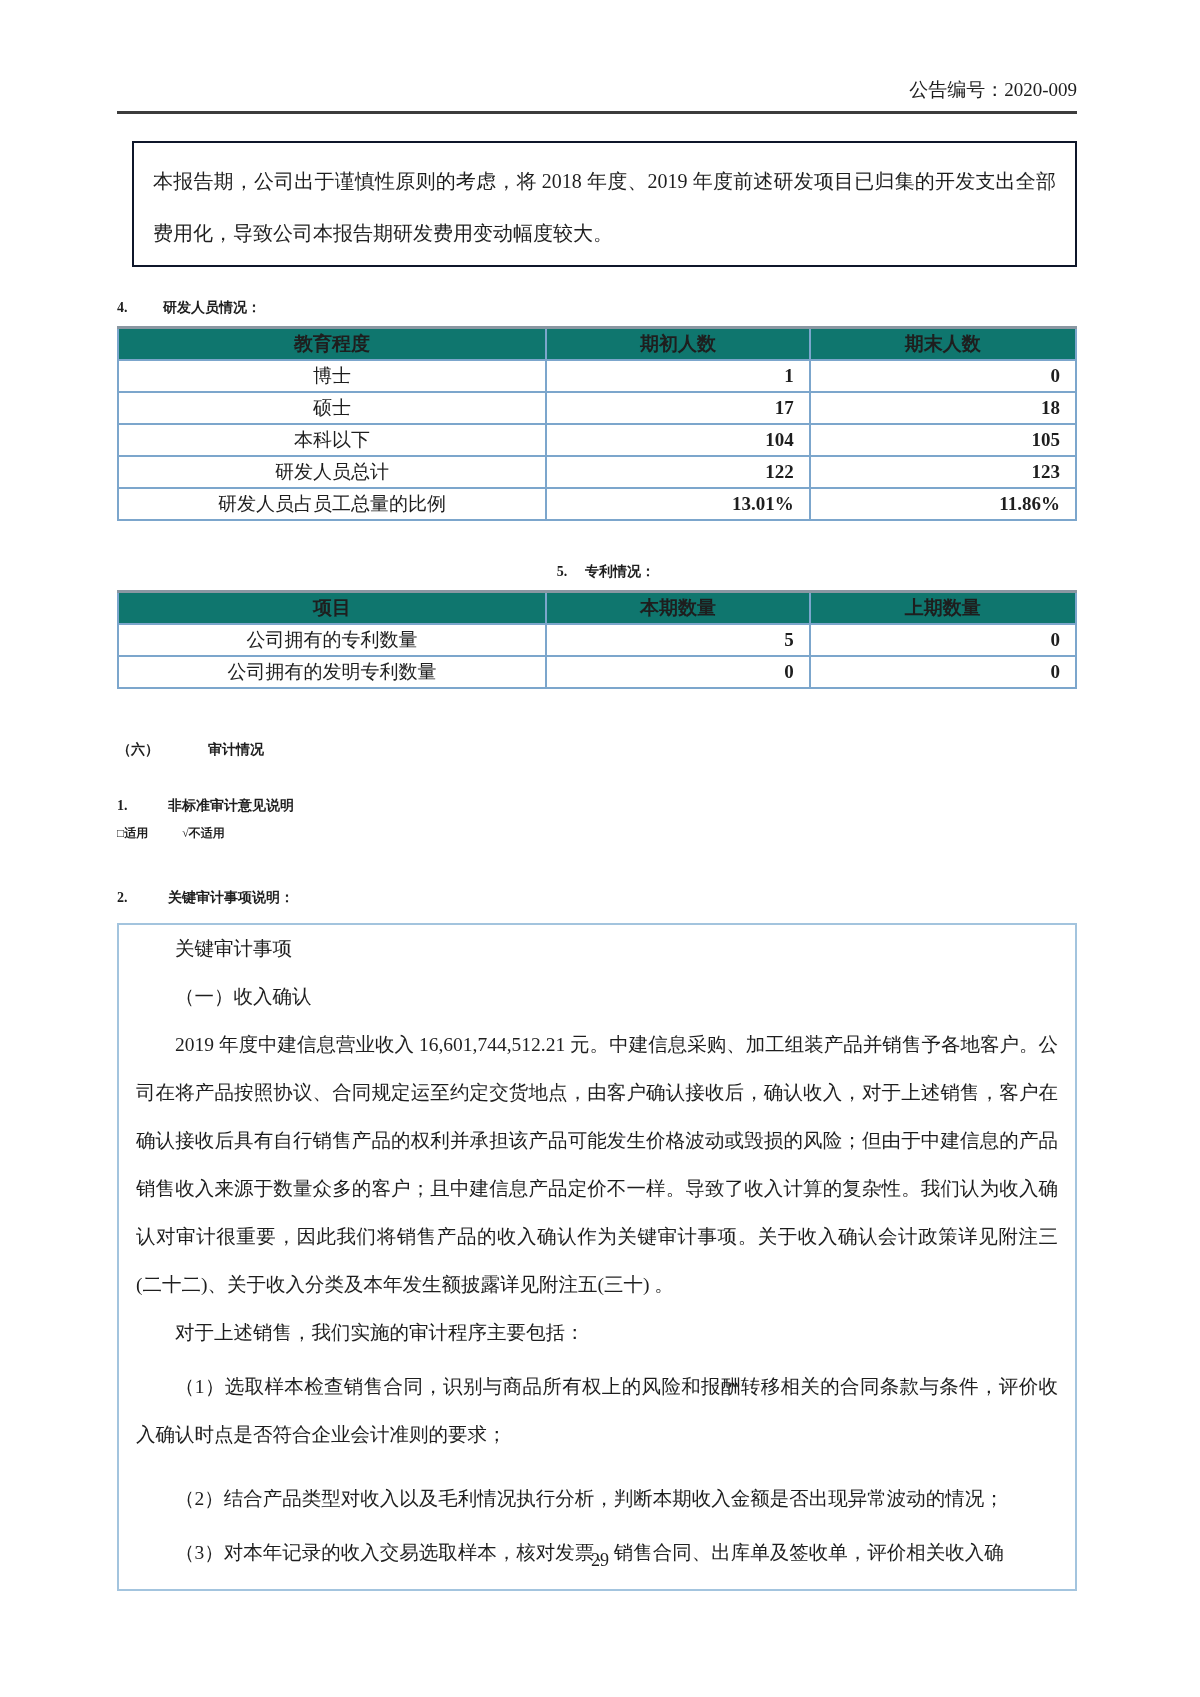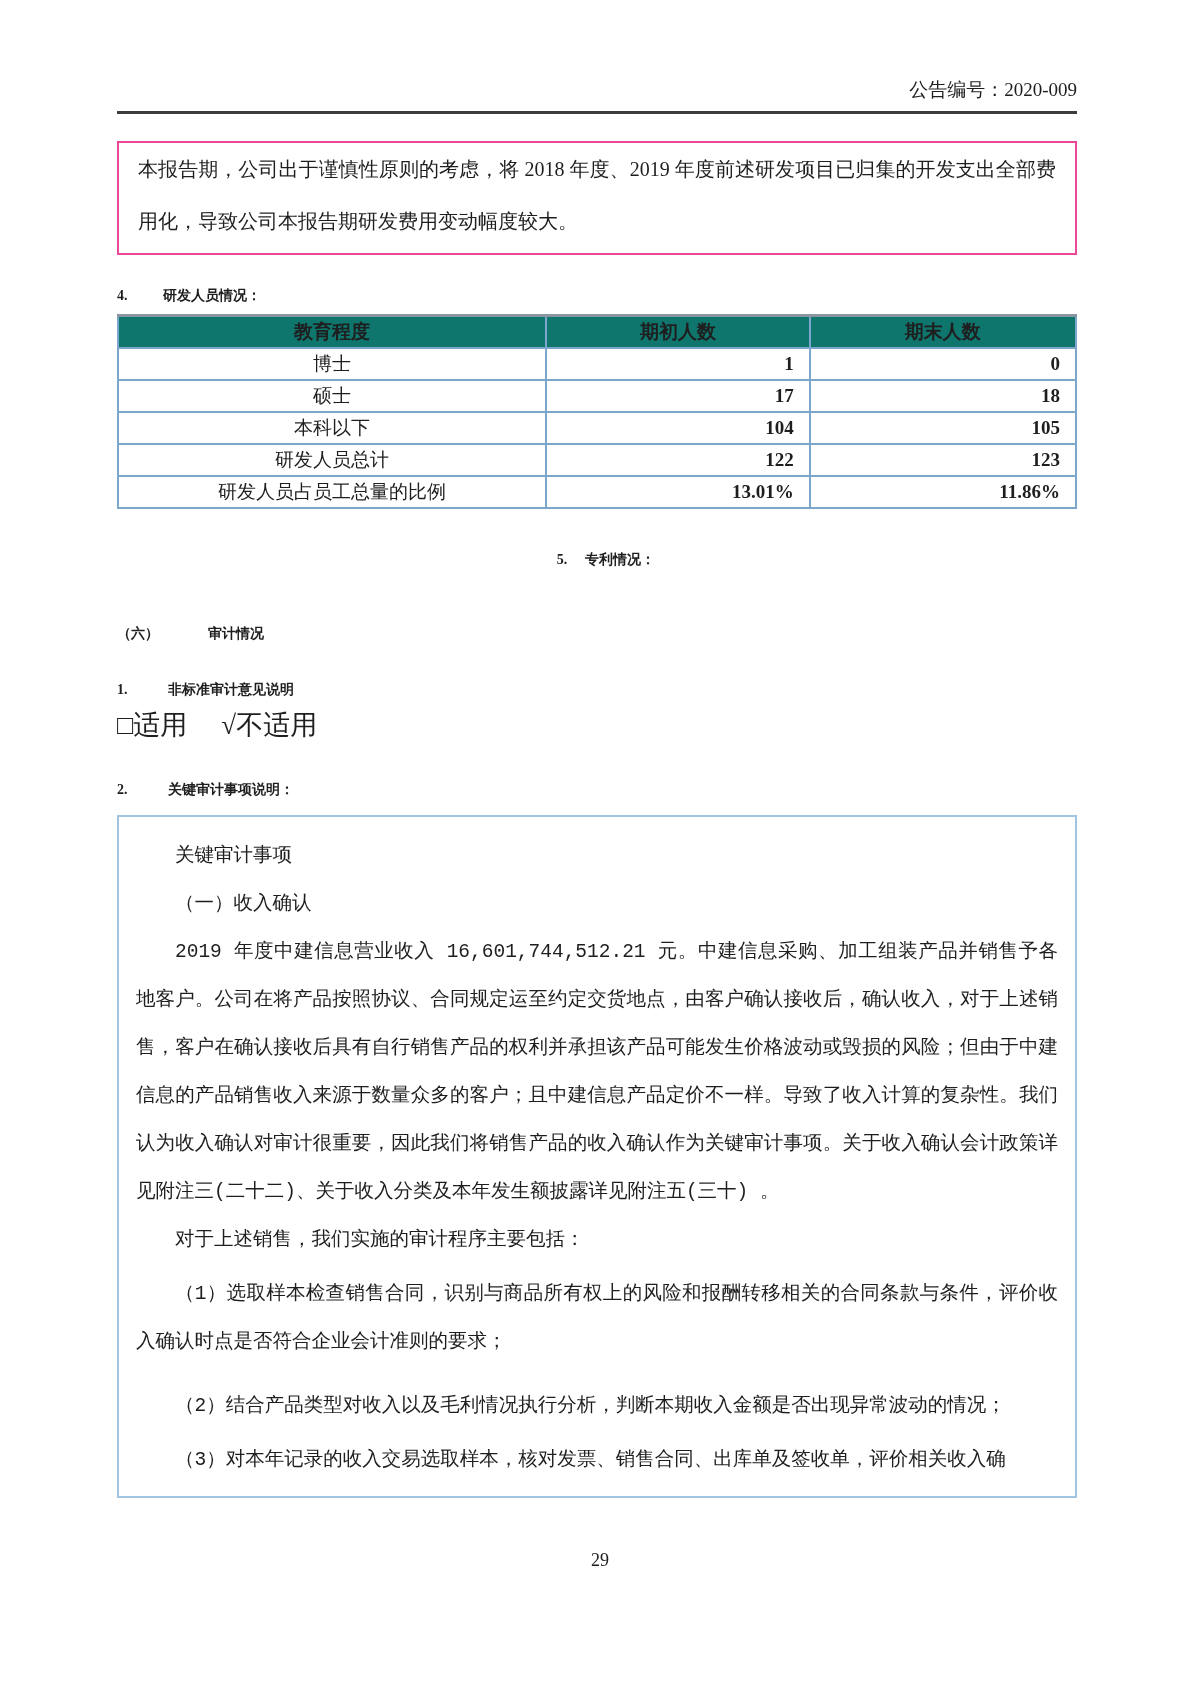--- a/index.html
+++ b/index.html
@@ -25,25 +25,26 @@
     line-height: 24px;
   }
   .header-rule {
     border: none;
     border-top: 3px solid #3c3c3c;
     margin: 9px 0 0 0;
   }
   
   .note-box {
     margin-top: 27px;
-    border: 2px solid #ec4899;
-    padding: 0 19px 6px 19px;
+    border: 2px solid #0f172a;
+    padding: 12px 19px 6px 19px;
     font-size: 20px;
     line-height: 52px;
     text-align: justify;
+    margin-left: 15px;
   }
   .note-box p { margin: 0; }
   
   .section-heading {
     margin-top: 28px;
     font-size: 14px;
     font-weight: bold;
     line-height: 26px;
   }
   .sec-num {
@@ -54,23 +55,23 @@
   .sec-num-wide {
     display: inline-block;
     width: 91px;
     font-weight: bold;
   }
   .heading-six { margin-top: 48px; }
   .sub-heading-1 { margin-top: 30px; }
   .sub-heading-2 { margin-top: 38px; }
   
   .checkbox-line {
-    margin-top: 8px;
-    font-size: 27px;
+    font-size: 12px;
     line-height: 28px;
+    font-weight: bold;
   }
   .checkbox-line .opt-applicable { margin-right: 34px; }
   
   .data-table {
     width: 100%;
     border-collapse: collapse;
     margin-top: 5px;
     font-size: 19px;
     border: 2px solid #7ca6cc;
     border-top: 3px solid #8a97a2;
@@ -92,25 +93,24 @@
     padding-right: 15px;
     font-weight: 600;
   }
   .col-item  { width: 44.7%; }
   .col-num1  { width: 27.5%; }
   .col-num2  { width: 27.8%; }
   
   .audit-box {
     margin-top: 12px;
     border: 2px solid #a3c4de;
-    padding: 15px 17px 12px 17px;
+    padding: 0 17px 12px 17px;
     font-size: 19.5px;
     line-height: 48px;
     text-align: justify;
-    font-family: Liberation Mono, monospace;
   }
   .audit-box p {
     margin: 0;
     text-indent: 2em;
   }
   .audit-box p.gap-s { margin-top: 6px; }
   .audit-box p.gap-m { margin-top: 16px; }
   
   .page-footer {
     position: absolute;
@@ -178,20 +178,46 @@
         <td class="cell-num">13.01%</td>
         <td class="cell-num">11.86%</td>
       </tr>
     </tbody>
   </table>
 
   <div class="section-heading" style="margin-top:38px;text-align:center;">
     <span class="sec-num">5.</span><span>专利情况：</span>
   </div>
 
+  <table class="data-table">
+    <colgroup>
+        <col class="col-item">
+        <col class="col-num1">
+        <col class="col-num2">
+      </colgroup>
+    <thead>
+      <tr>
+        <th>项目</th>
+        <th>本期数量</th>
+        <th>上期数量</th>
+      </tr>
+    </thead>
+    <tbody>
+      <tr>
+        <td class="cell-label">公司拥有的专利数量</td>
+        <td class="cell-num">5</td>
+        <td class="cell-num">0</td>
+      </tr>
+      <tr>
+        <td class="cell-label">公司拥有的发明专利数量</td>
+        <td class="cell-num">0</td>
+        <td class="cell-num">0</td>
+      </tr>
+    </tbody>
+  </table>
 
   <div class="section-heading heading-six">
     <span class="sec-num-wide">（六）</span><span>审计情况</span>
   </div>
 
   <div class="section-heading sub-heading-1">
     <span class="sec-num" style="width:51px;">1.</span><span>非标准审计意见说明</span>
   </div>
 
   <div class="checkbox-line">

